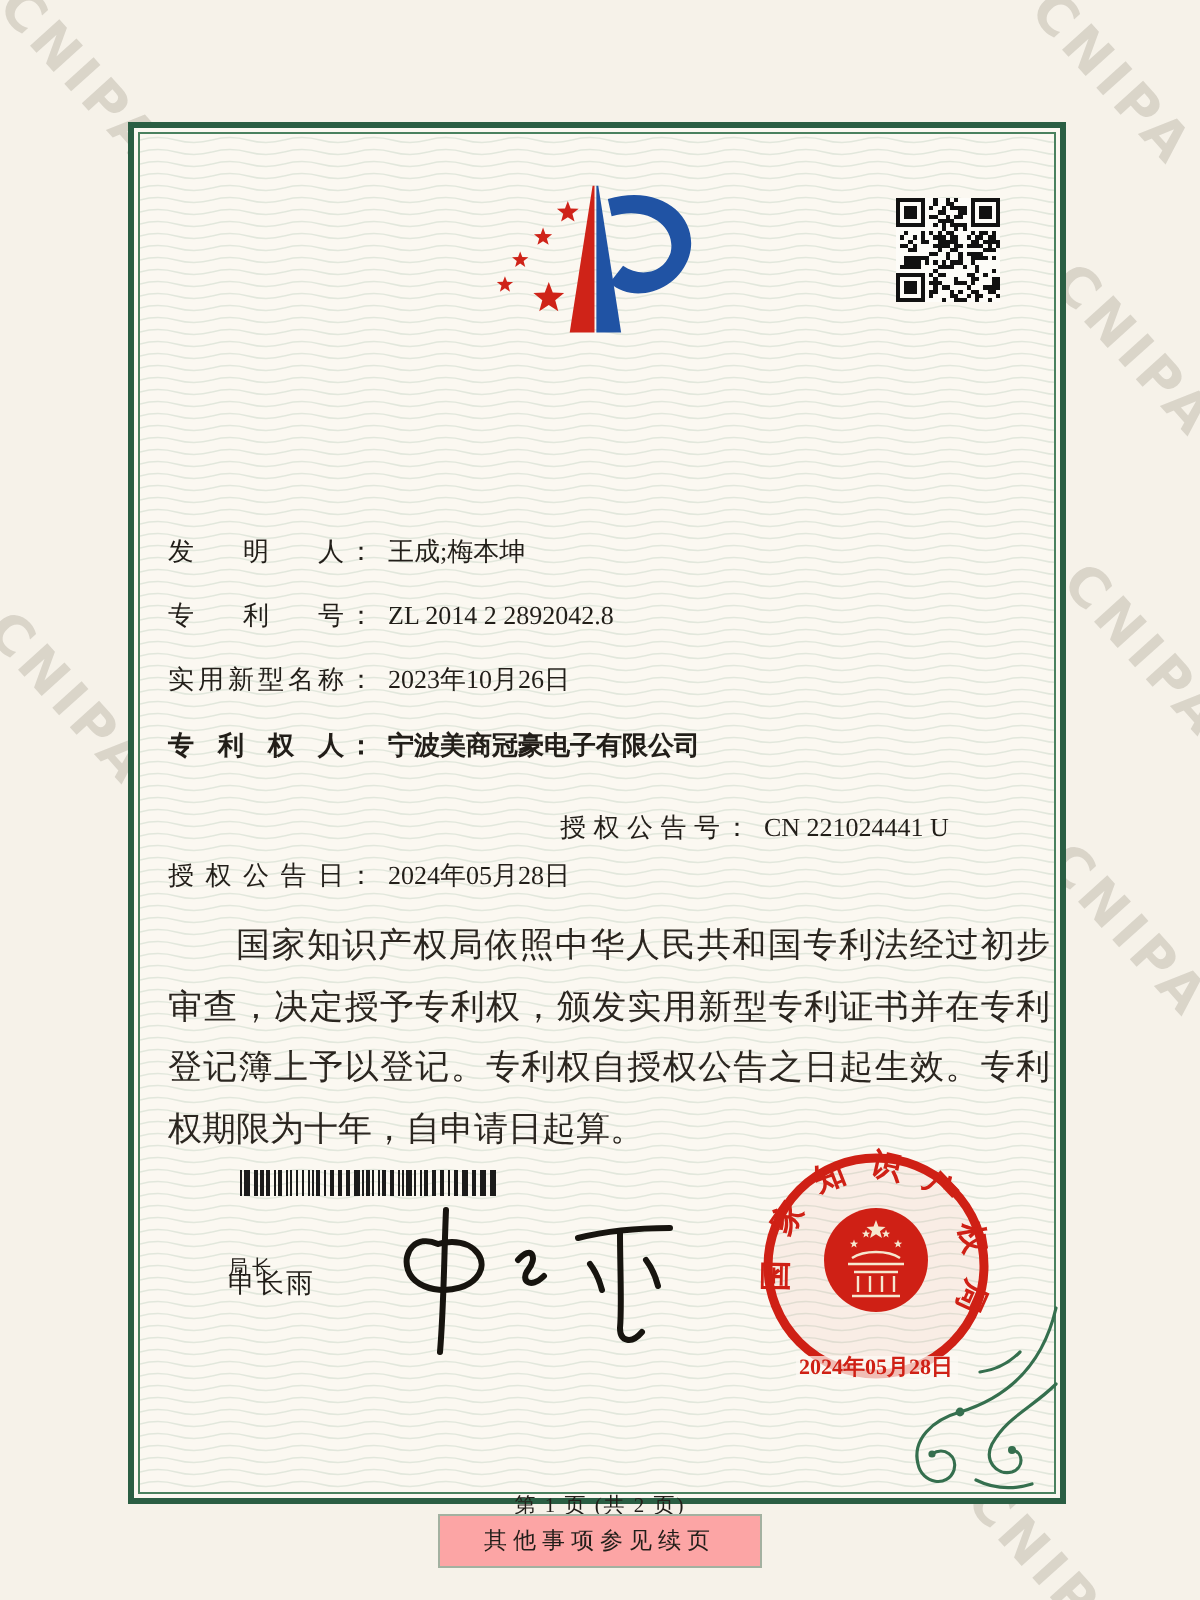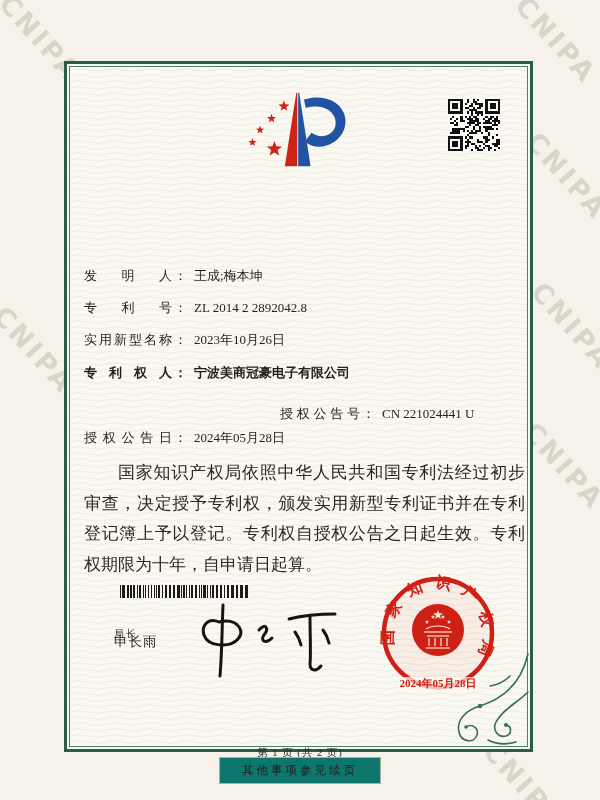--- a/index.html
+++ b/index.html
@@ -47,21 +47,21 @@
   .seal { left:378px; top:573px; width:120px; height:120px; }
   .seal-date {
     left:378px; top:676px; width:120px; text-align:center;
     font-size:11px; font-weight:bold; color:#cf2015; white-space:nowrap;
   }
   .seal-date span { background:rgba(252,250,244,0.72); padding:0 2px; }
   .flourish { left:448px; top:652px; width:84px; height:98px; }
   .page-info { left:0; top:734px; width:100%; text-align:center; font-size:10.5px; letter-spacing:1px;margin-top:12px; }
   .continuation {
     left:50%; top:757px; transform:translateX(-50%);
-    border:1px solid #a3b1a0; background:#0f766e; padding:5px 22px;
+    border:1px solid #a3b1a0; background:#fca5a5; padding:5px 22px;
     font-size:11.5px; letter-spacing:3px; white-space:nowrap;
   }
 </style>
 </head>
 <body>
 
 <div class="page">
 
   <span class="watermark" style="left:16px;  top:-12px;">CNIPA</span>
   <span class="watermark" style="left:532px; top:-10px;">CNIPA</span>

